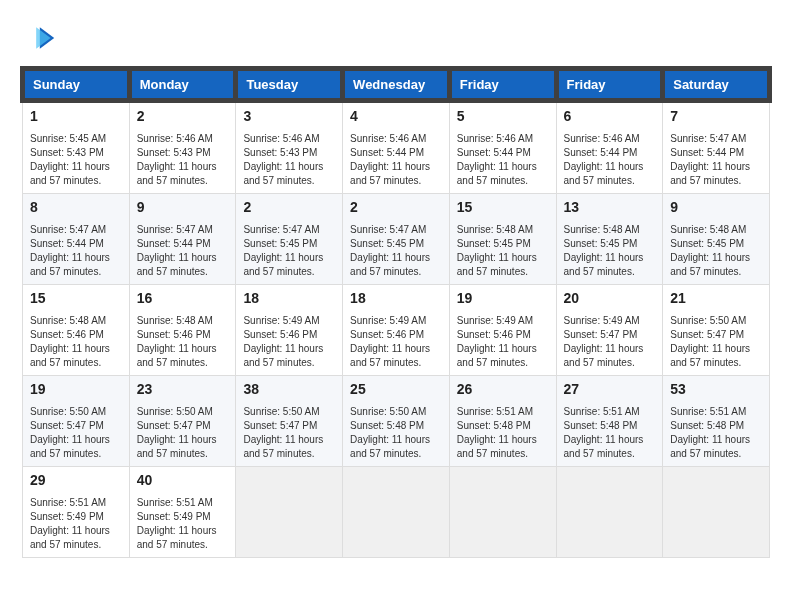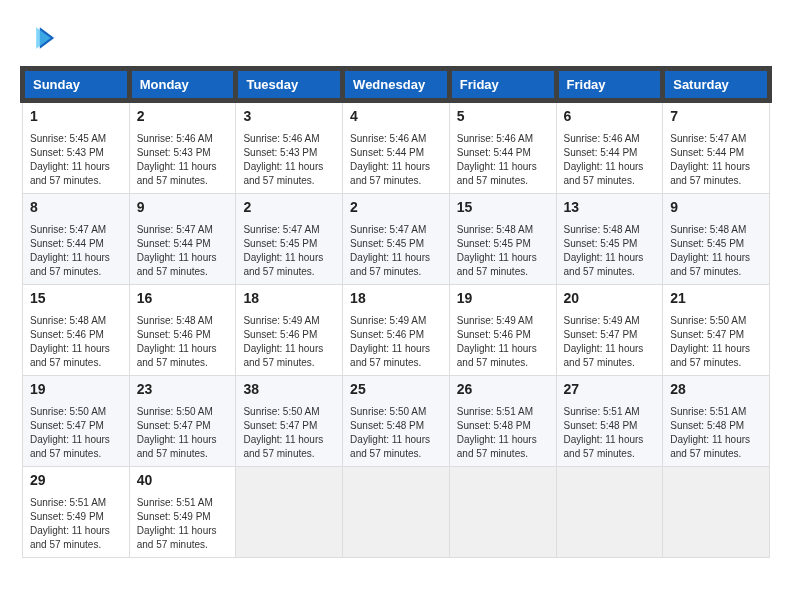--- a/index.html
+++ b/index.html
@@ -345,21 +345,21 @@
         </td>
         <td>
           <span class="day-num">27</span>
           <div class="day-info">
             Sunrise: 5:51 AM<br>
             Sunset: 5:48 PM<br>
             Daylight: 11 hours and 57 minutes.
           </div>
         </td>
         <td>
-          <span class="day-num">28</span>
+          <span class="day-num">53</span>
           <div class="day-info">
             Sunrise: 5:51 AM<br>
             Sunset: 5:48 PM<br>
             Daylight: 11 hours and 57 minutes.
           </div>
         </td>
       </tr>
       <tr>
         <td>
           <span class="day-num">29</span>

